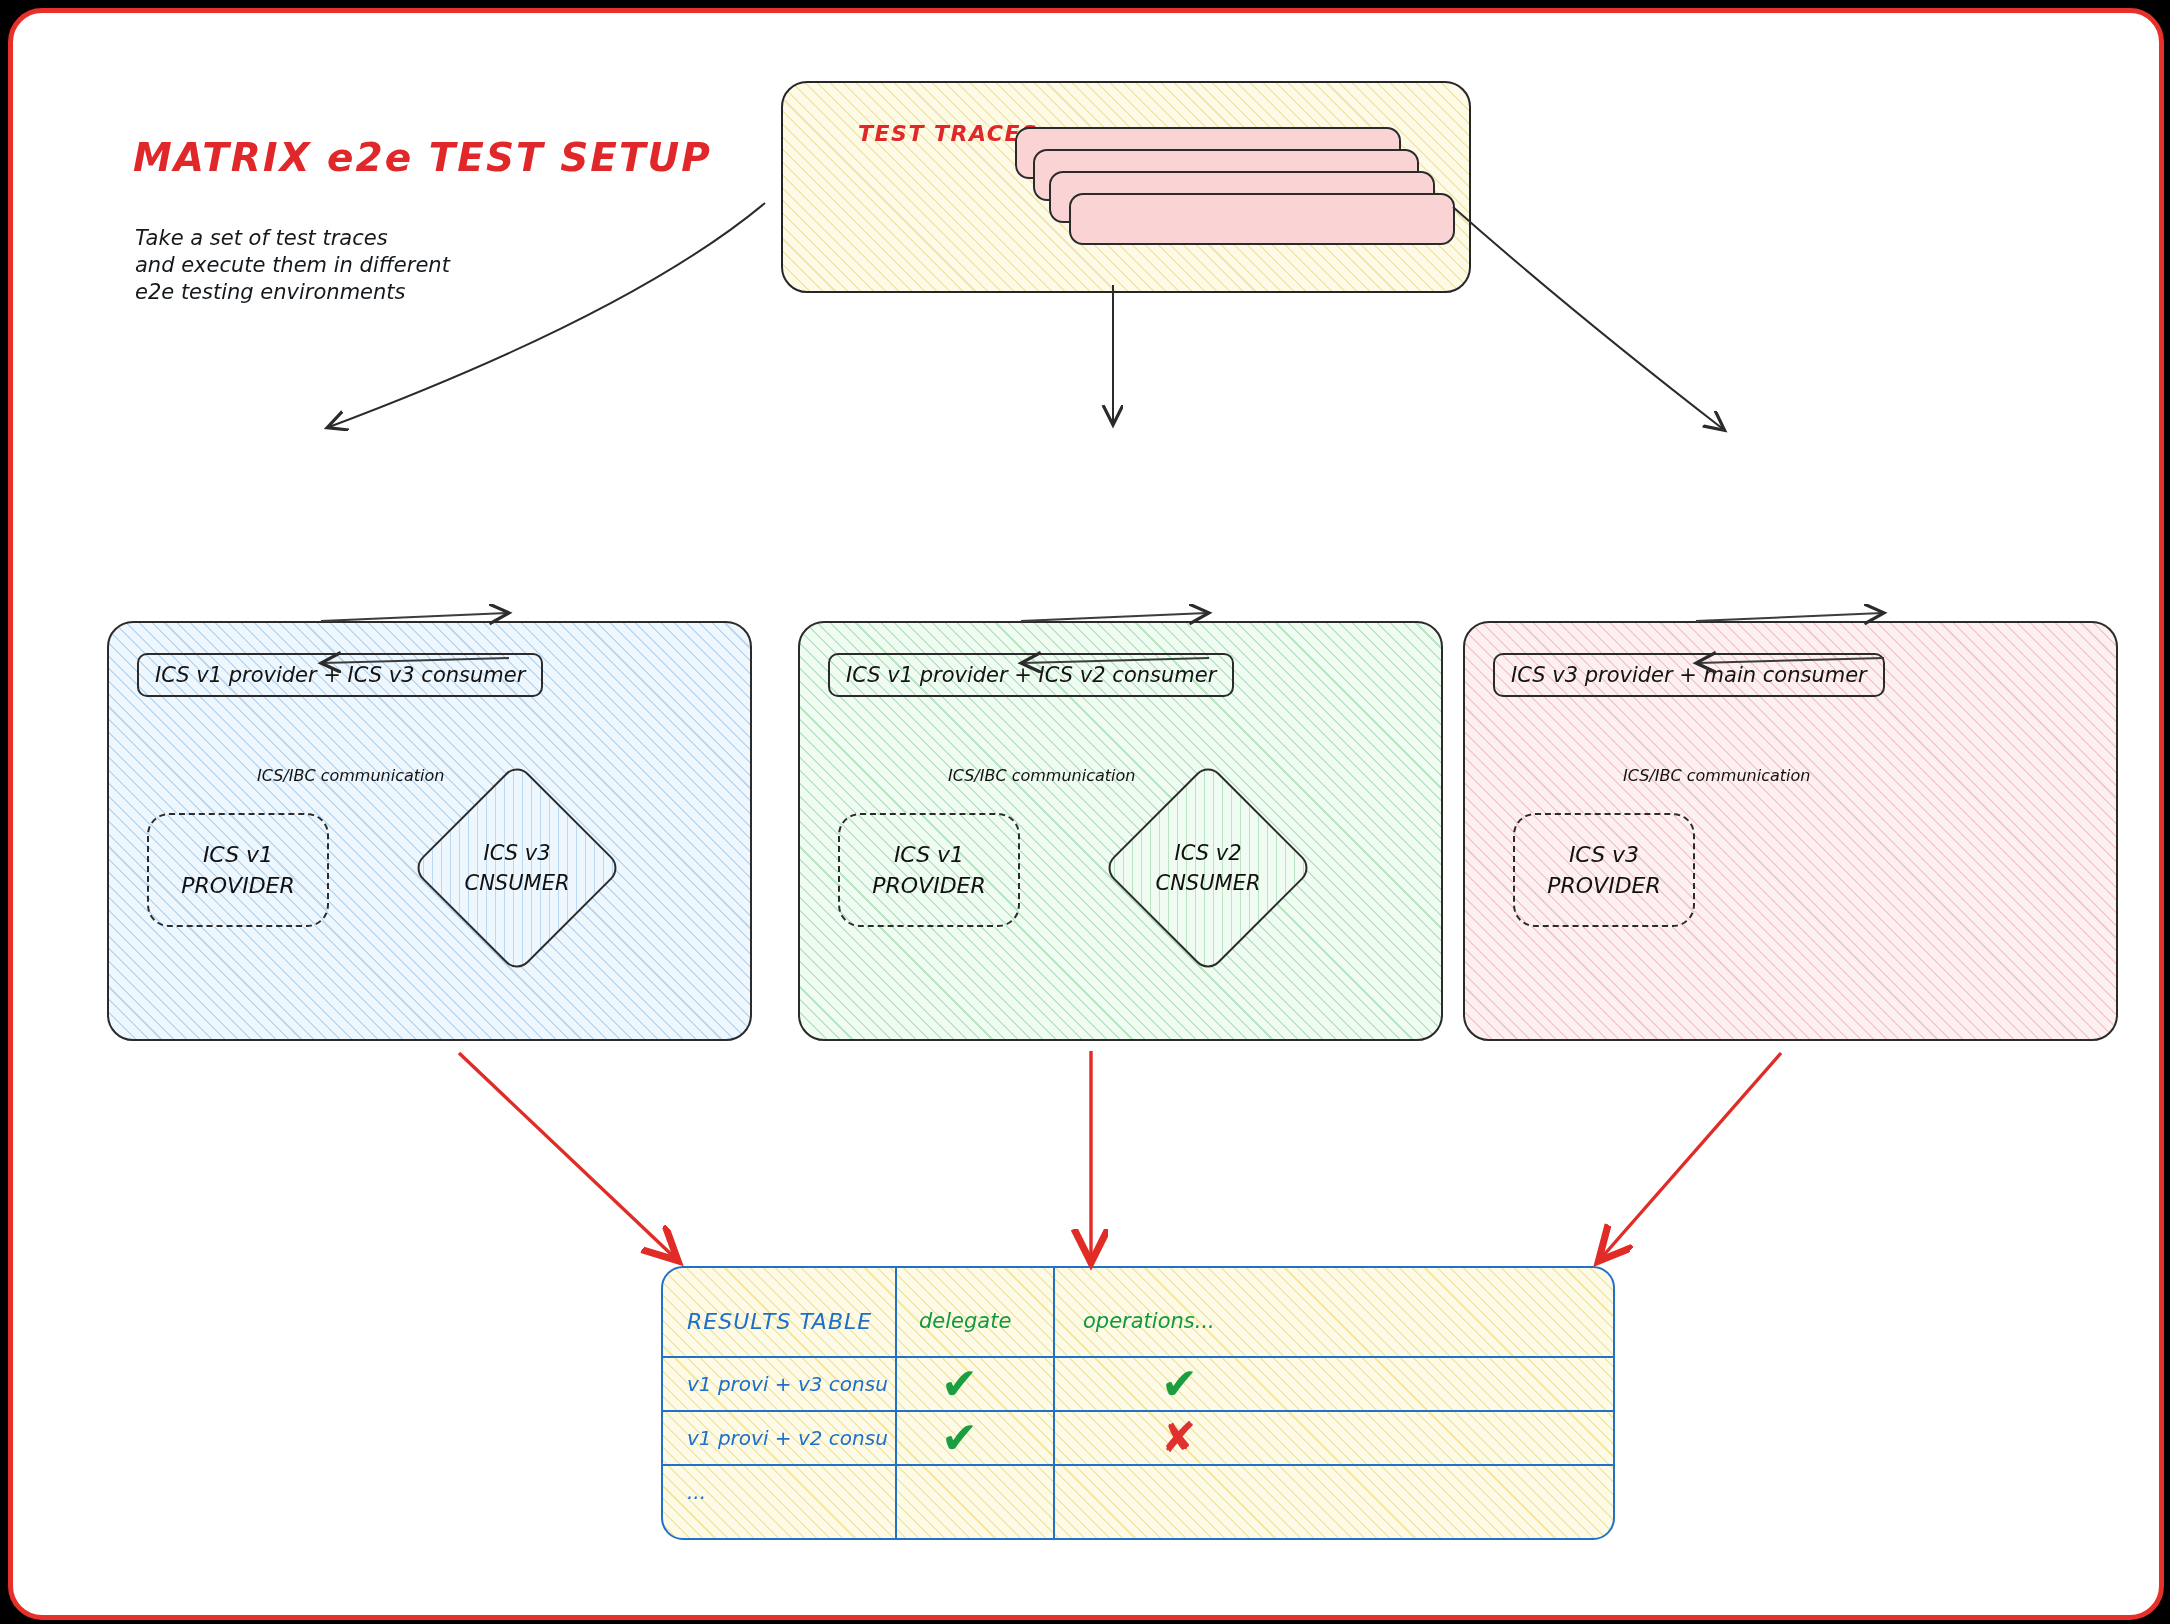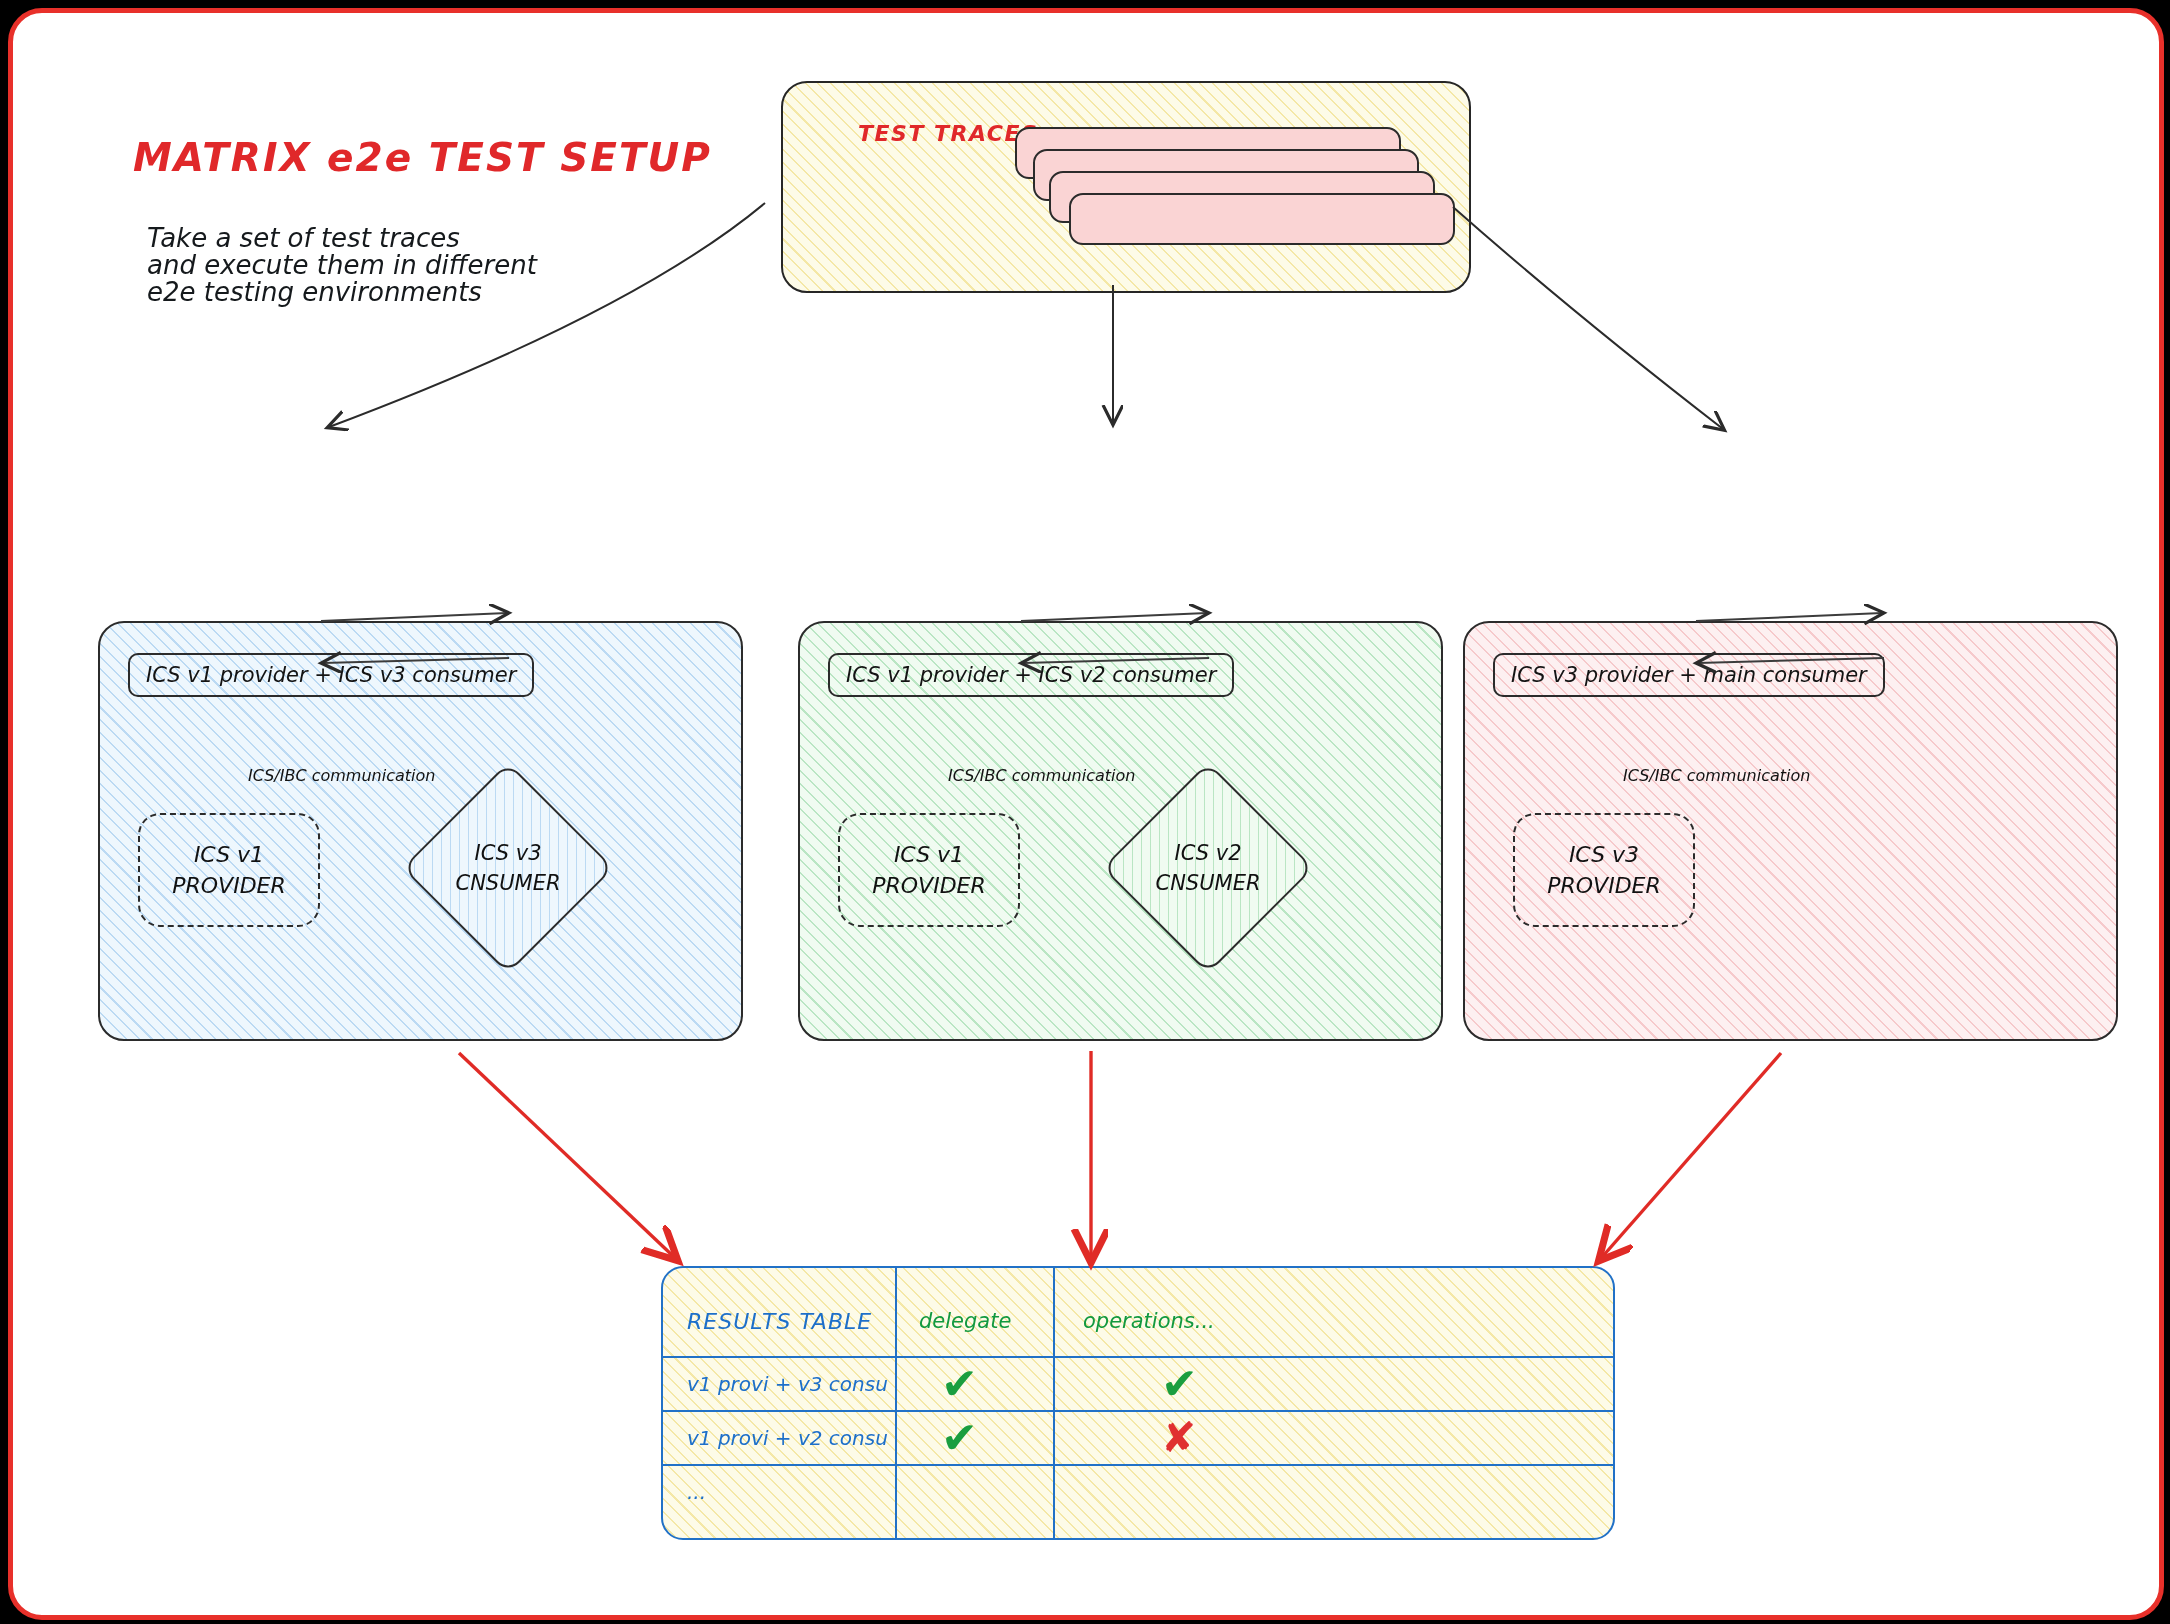--- a/index.html
+++ b/index.html
@@ -44,22 +44,22 @@
     background-color:#fad4d4;
   }
 
   
   #title{
     position:absolute;left:120px;top:122px;
     color:#e0282a;font-size:39px;letter-spacing:2px;
     font-style:italic;font-weight:600;
   }
   #subtitle{
-    position:absolute;left:134px;top:212px;width:400px;
-    color:#15191c;font-size:26px;line-height:27px;font-style:italic;
+    position:absolute;left:122px;top:212px;width:400px;
+    color:#15191c;font-size:21px;line-height:27px;font-style:italic;
   }
   #compile-note{
     position:absolute;left:92px;top:1108px;width:330px;
     color:#e0282a;font-size:21px;line-height:28px;font-style:italic;
   }
 
   
   #traces-box{
     left:768px;top:68px;width:690px;height:212px;
     border:2.5px solid #262626;border-radius:26px;
@@ -71,21 +71,21 @@
   .trace-bar{
     position:absolute;height:48px;width:382px;
     border:2.2px solid #2b2b2b;border-radius:14px;
   }
 
   
   .env-box{
     border:2.5px solid #2b2b2b;border-radius:26px;
     width:645px;height:420px;top:608px;
   }
-  #env-blue{left:85px;}
+  #env-blue{left:94px;}
   #env-green{left:785px;}
   #env-red{left:1450px;width:655px;}
 
   .env-label{
     position:absolute;top:30px;left:28px;height:40px;
     border:2.2px solid #2b2b2b;border-radius:10px;
     display:flex;align-items:center;padding:0 16px;
     font-size:21px;color:#131313;font-style:italic;white-space:nowrap;
   }
 

